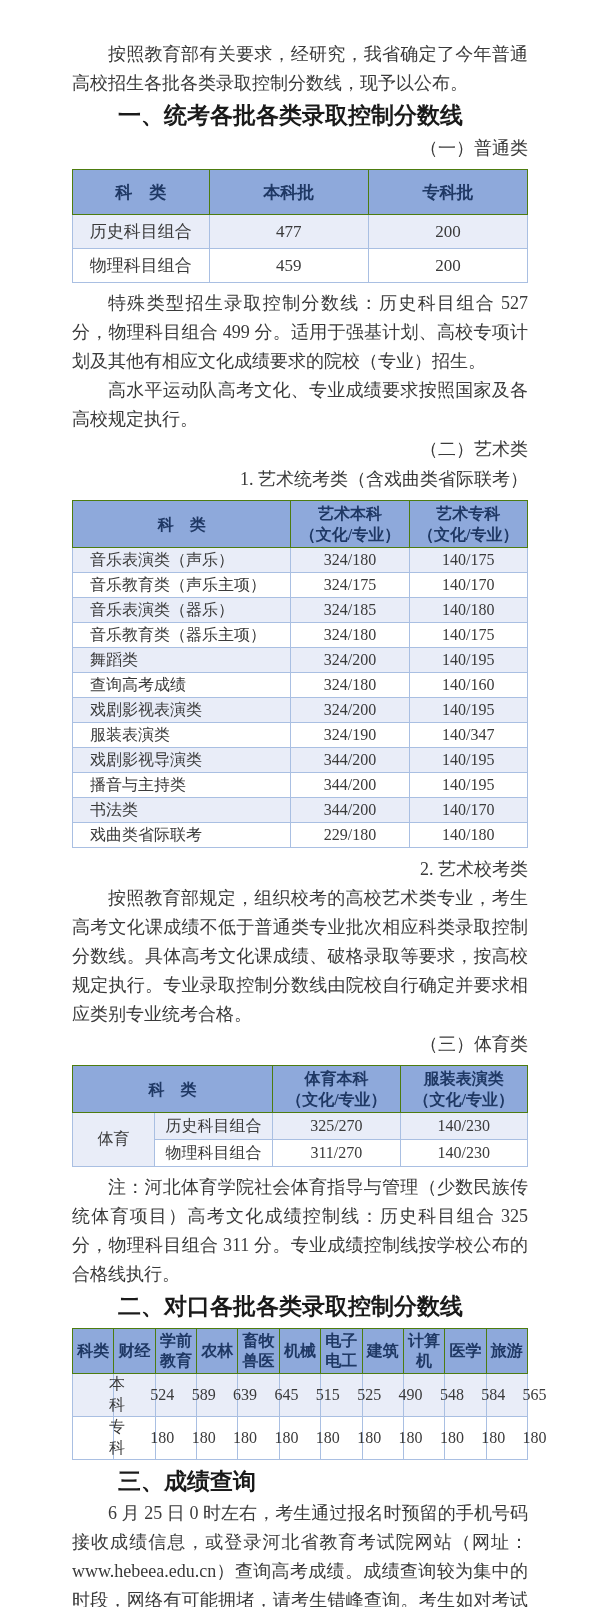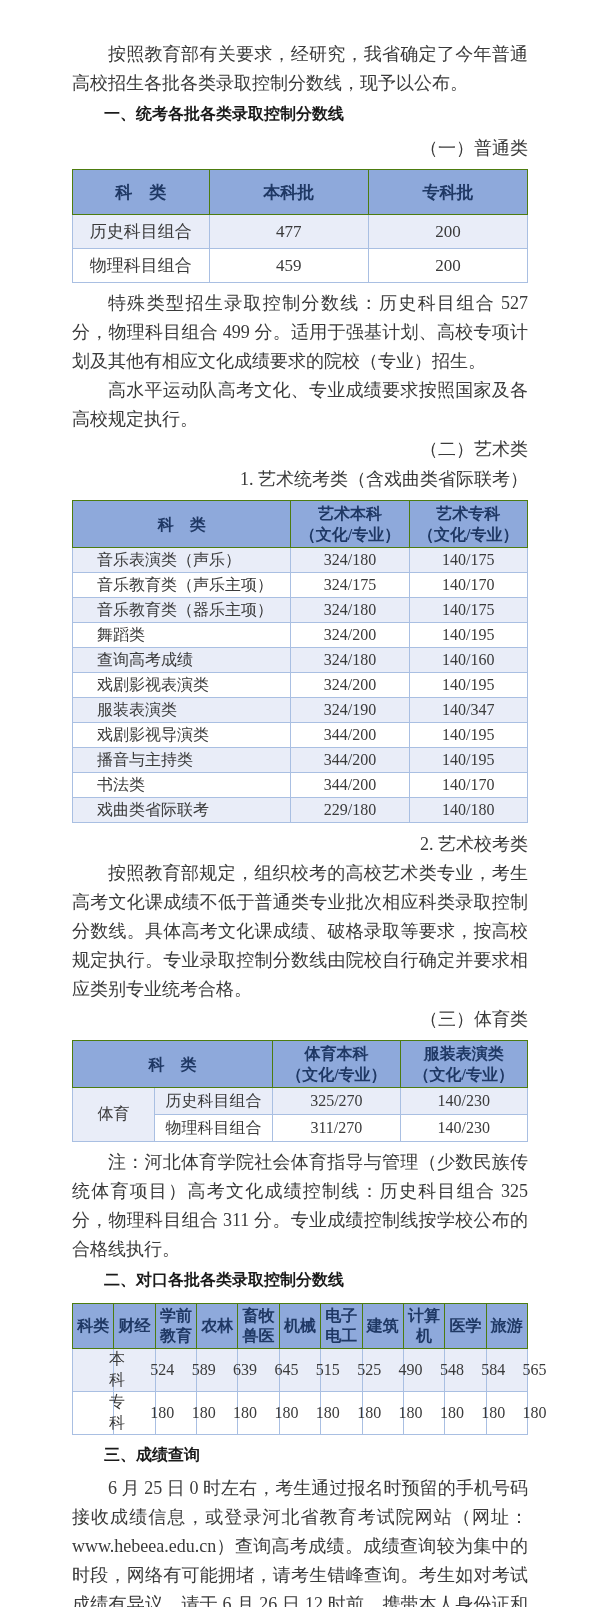--- a/index.html
+++ b/index.html
@@ -21,23 +21,23 @@
     color:var(--body_text);
   }
   .para{
     margin:0;
     font-size:18px;
     line-height:29px;
     text-align:justify;
     text-indent:2em;
   }
   .h-main{
-    font-family:Liberation Mono, monospace;
+    font-family:Liberation Serif, serif;
     font-weight:bold;
-    font-size:16px;
+    font-size:23px;
     line-height:31px;
     color:var(--heading_text);
     text-indent:2em;
     margin:2px 0;
   }
   .h-sub{
     font-size:18px;
     line-height:30px;
     text-indent:2em;
     margin:0;
@@ -76,21 +76,21 @@
   .tbl-general th,.tbl-general td{font-size:17px;}
   .tbl-general th{height:38px;}
   .tbl-general td{height:33px;}
   .tbl-general col:nth-child(1){width:30%;}
   .tbl-general col:nth-child(2){width:35%;}
   .tbl-general col:nth-child(3){width:35%;}
 
   
   .tbl-art th{height:44px;padding:1px 2px;}
   .tbl-art td{height:24px;line-height:24px;}
-  .tbl-art td:first-child{text-align:left;padding-left:24px;}
+  .tbl-art td:first-child{text-align:left;padding-left:17px;}
   .tbl-art col:nth-child(1){width:48%;}
   .tbl-art col:nth-child(2){width:26%;}
   .tbl-art col:nth-child(3){width:26%;}
 
   
   .tbl-sports th{height:44px;padding:1px 2px;}
   .tbl-sports td{height:26px;}
   .tbl-sports col:nth-child(1){width:18%;}
   .tbl-sports col:nth-child(2){width:26%;}
   .tbl-sports col:nth-child(3){width:28%;}
@@ -168,20 +168,25 @@
     <tbody>
         <tr>
           <td>音乐表演类（声乐）</td>
           <td>324/180</td>
           <td>140/175</td>
         </tr>
         <tr>
           <td>音乐教育类（声乐主项）</td>
           <td>324/175</td>
           <td>140/170</td>
+        </tr>
+        <tr>
+          <td>音乐表演类（器乐）</td>
+          <td>324/185</td>
+          <td>140/180</td>
         </tr>
         <tr>
           <td>音乐教育类（器乐主项）</td>
           <td>324/180</td>
           <td>140/175</td>
         </tr>
         <tr>
           <td>舞蹈类</td>
           <td>324/200</td>
           <td>140/195</td>

